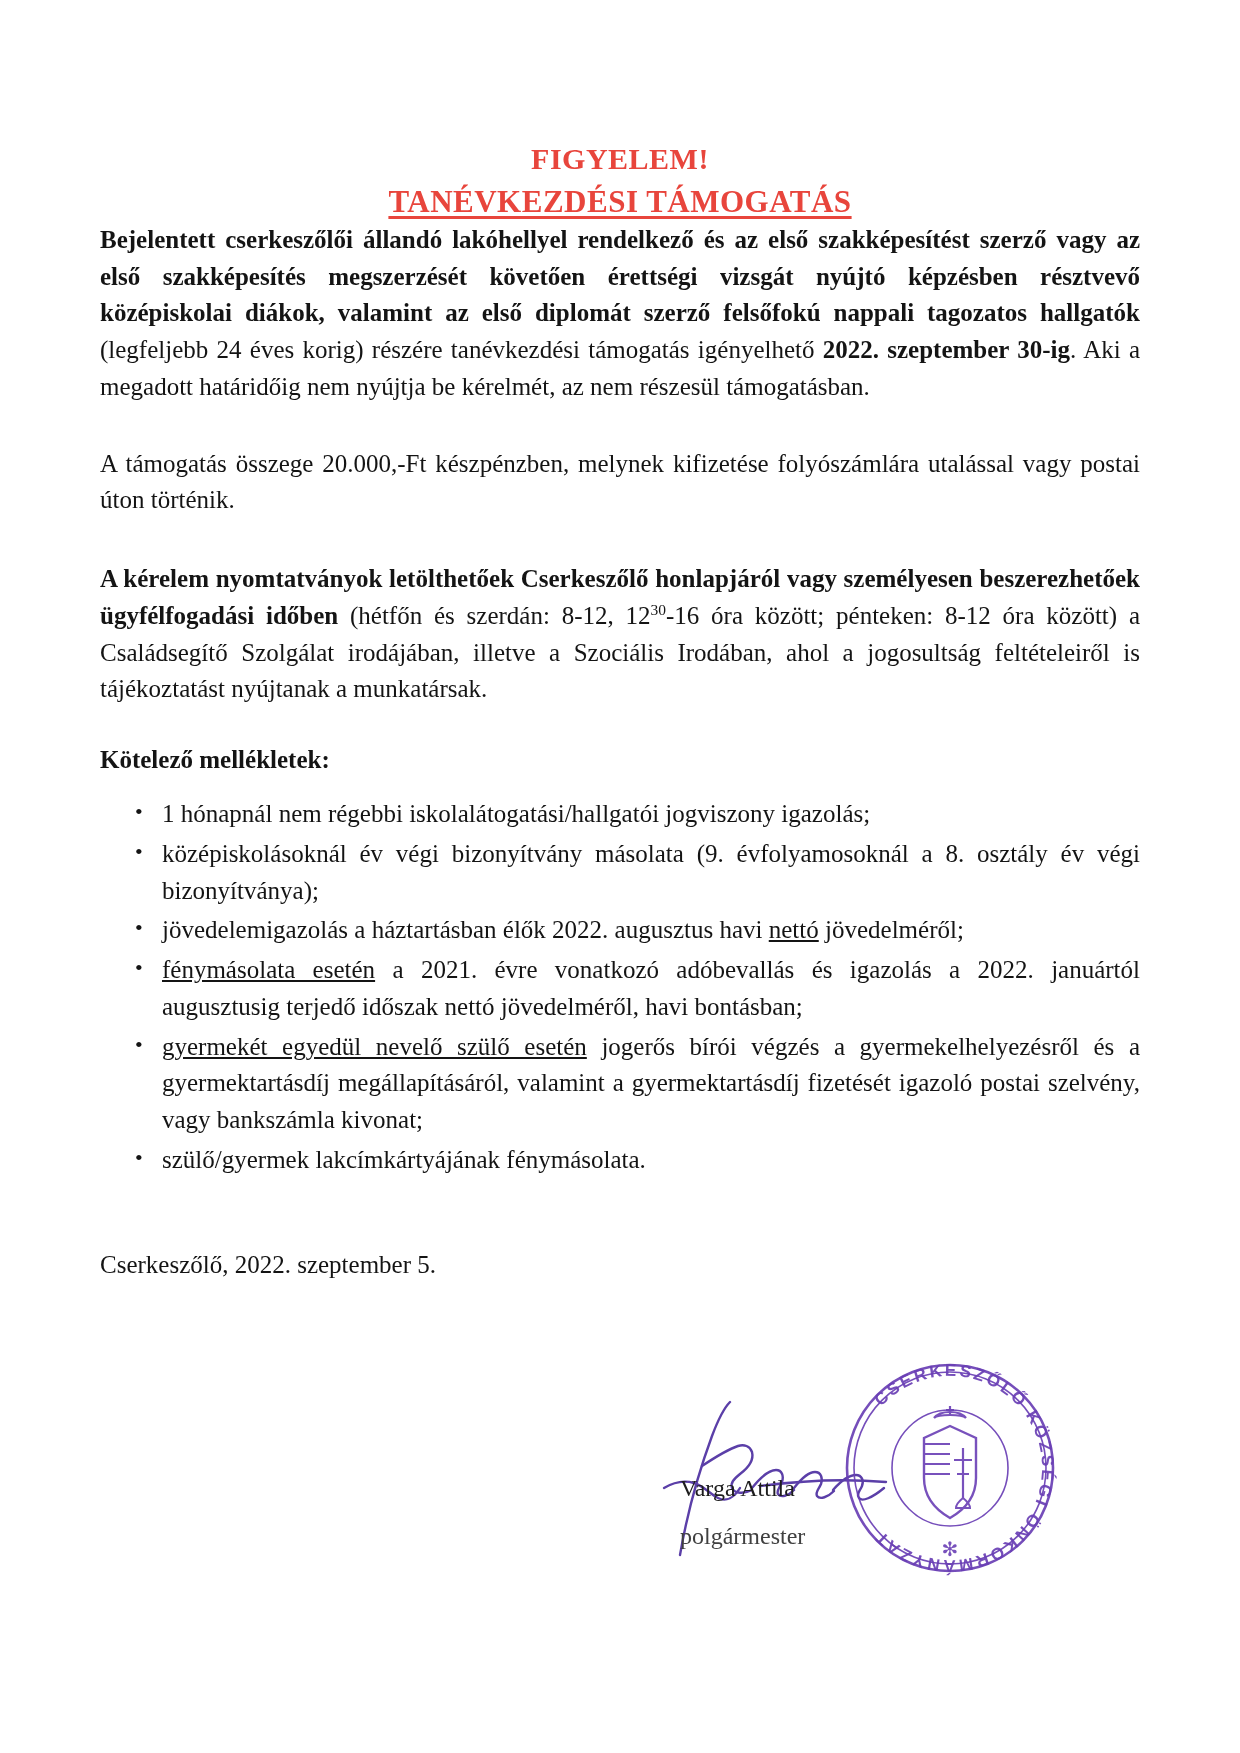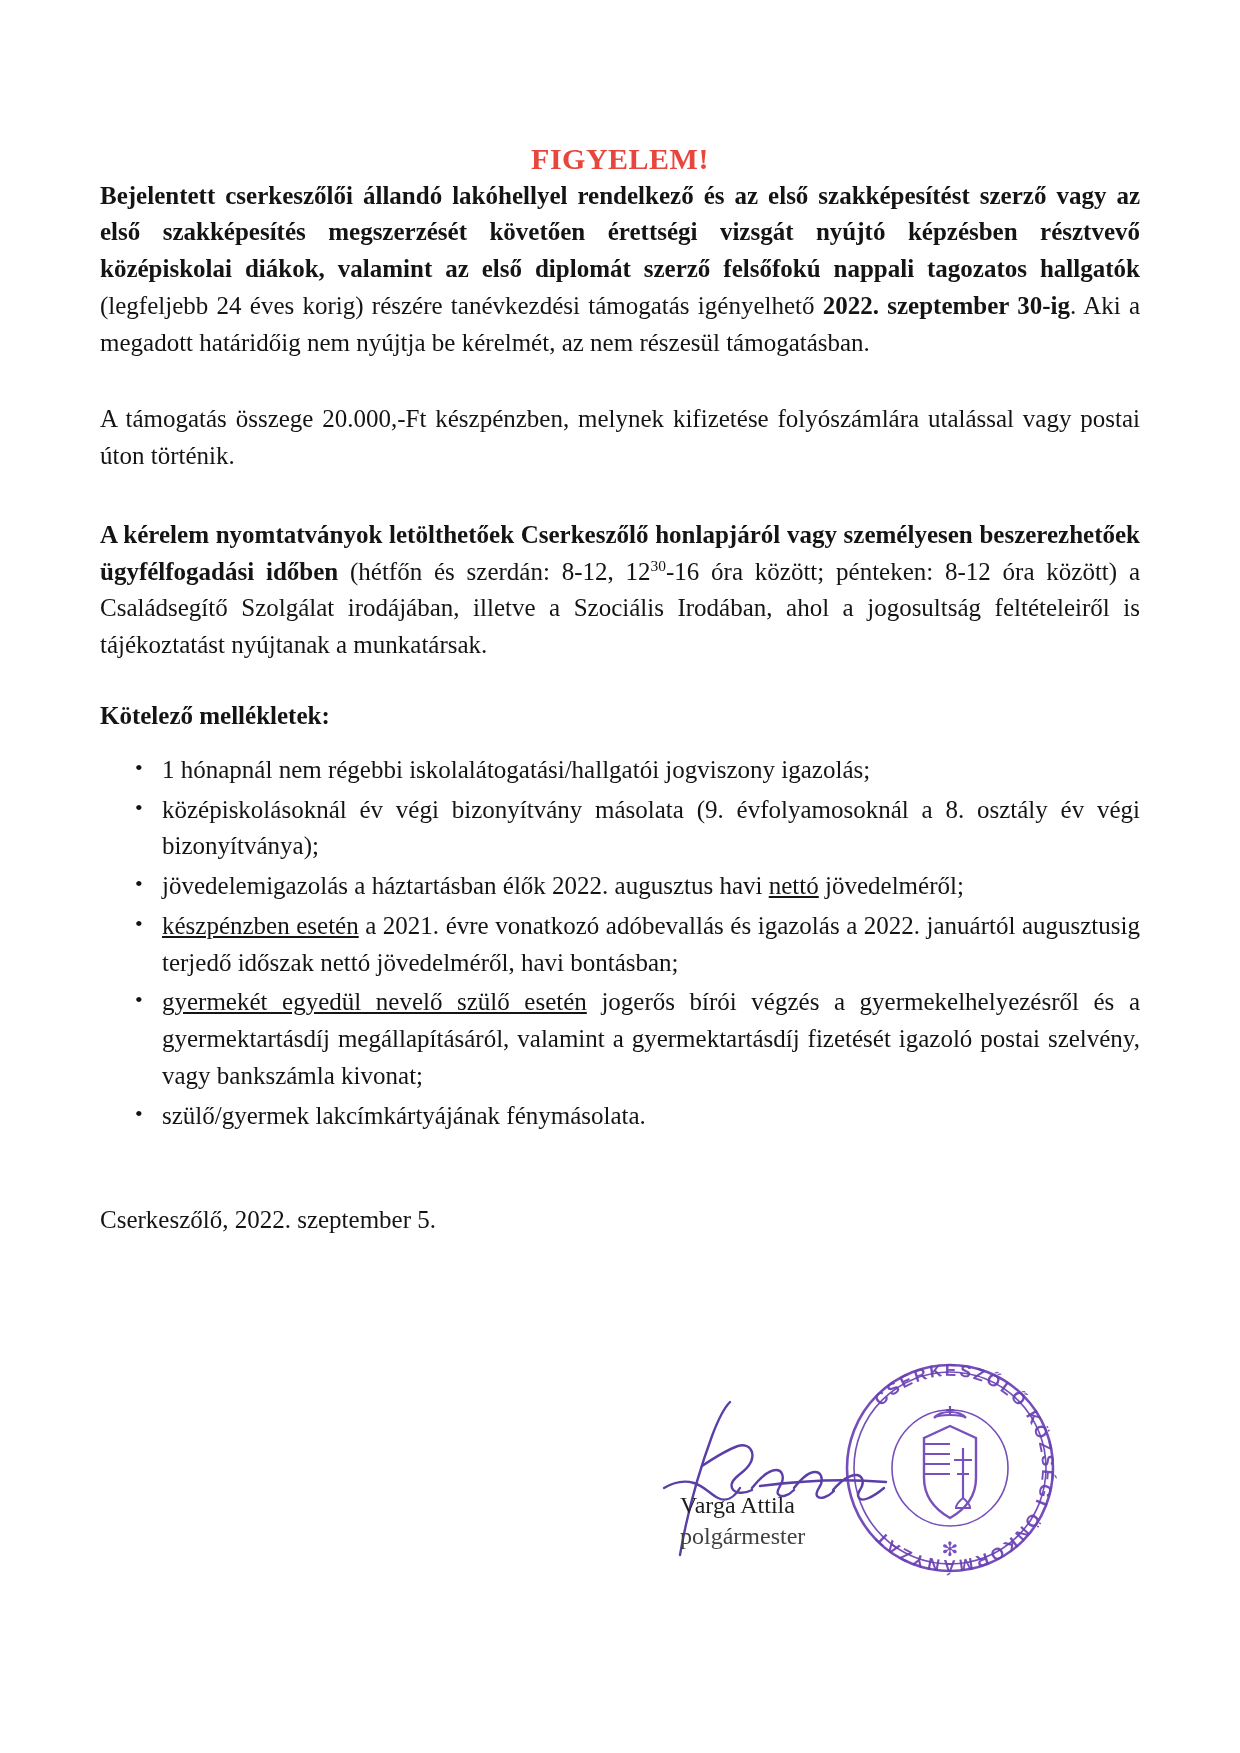--- a/index.html
+++ b/index.html
@@ -104,21 +104,21 @@
   .signature-area {
     position: absolute;
     left: 640px;
     top: 1370px;
     width: 520px;
     height: 330px;
   }
   .sig-name {
     position: absolute;
     left: 40px;
-    top: 122px;
+    top: 105px;
     font-size: 24px;
     color: #1d1d1d;
     white-space: nowrap;
   }
   .sig-role {
     position: absolute;
     left: 40px;
     top: 153px;
     font-size: 24px;
     color: #404040;
@@ -143,20 +143,21 @@
 </style>
 </head>
 <body>
 
 <div class="page">
 
   <div class="content">
 
     <div class="title-block">
       <div class="title-line1">FIGYELEM!</div>
+      <div class="title-line2">TANÉVKEZDÉSI TÁMOGATÁS</div>
     </div>
 
     <p class="para p1">
       <b>Bejelentett cserkeszőlői állandó lakóhellyel rendelkező és az első szakképesítést szerző vagy az első szakképesítés megszerzését követően érettségi vizsgát nyújtó képzésben résztvevő középiskolai diákok, valamint az első diplomát szerző felsőfokú nappali tagozatos hallgatók</b><span> (legfeljebb 24 éves korig) részére tanévkezdési támogatás igényelhető </span><b>2022. szeptember 30-ig</b><span>. Aki a megadott határidőig nem nyújtja be kérelmét, az nem részesül támogatásban.</span>
     </p>
 
     <p class="para p2">
       <span>A támogatás összege 20.000,-Ft készpénzben, melynek kifizetése folyószámlára utalással vagy postai úton történik.</span>
     </p>
 
@@ -170,21 +171,21 @@
       <li>
         <span></span><span class="u"></span><span>1 hónapnál nem régebbi iskolalátogatási/hallgatói jogviszony igazolás;</span>
       </li>
       <li>
         <span></span><span class="u"></span><span>középiskolásoknál év végi bizonyítvány másolata (9. évfolyamosoknál a 8. osztály év végi bizonyítványa);</span>
       </li>
       <li>
         <span>jövedelemigazolás a háztartásban élők 2022. augusztus havi </span><span class="u">nettó</span><span> jövedelméről;</span>
       </li>
       <li>
-        <span></span><span class="u">készpénzben esetén</span><span> a 2021. évre vonatkozó adóbevallás és igazolás a 2022. januártól augusztusig terjedő időszak nettó jövedelméről, havi bontásban;</span>
+        <span></span><span class="u">fénymásolata esetén</span><span> a 2021. évre vonatkozó adóbevallás és igazolás a 2022. januártól augusztusig terjedő időszak nettó jövedelméről, havi bontásban;</span>
       </li>
       <li>
         <span></span><span class="u">gyermekét egyedül nevelő szülő esetén</span><span> jogerős bírói végzés a gyermekelhelyezésről és a gyermektartásdíj megállapításáról, valamint a gyermektartásdíj fizetését igazoló postai szelvény, vagy bankszámla kivonat;</span>
       </li>
       <li>
         <span></span><span class="u"></span><span>szülő/gyermek lakcímkártyájának fénymásolata.</span>
       </li>
     </ul>
 
     <div class="date-line">Cserkeszőlő, 2022. szeptember  5.</div>

